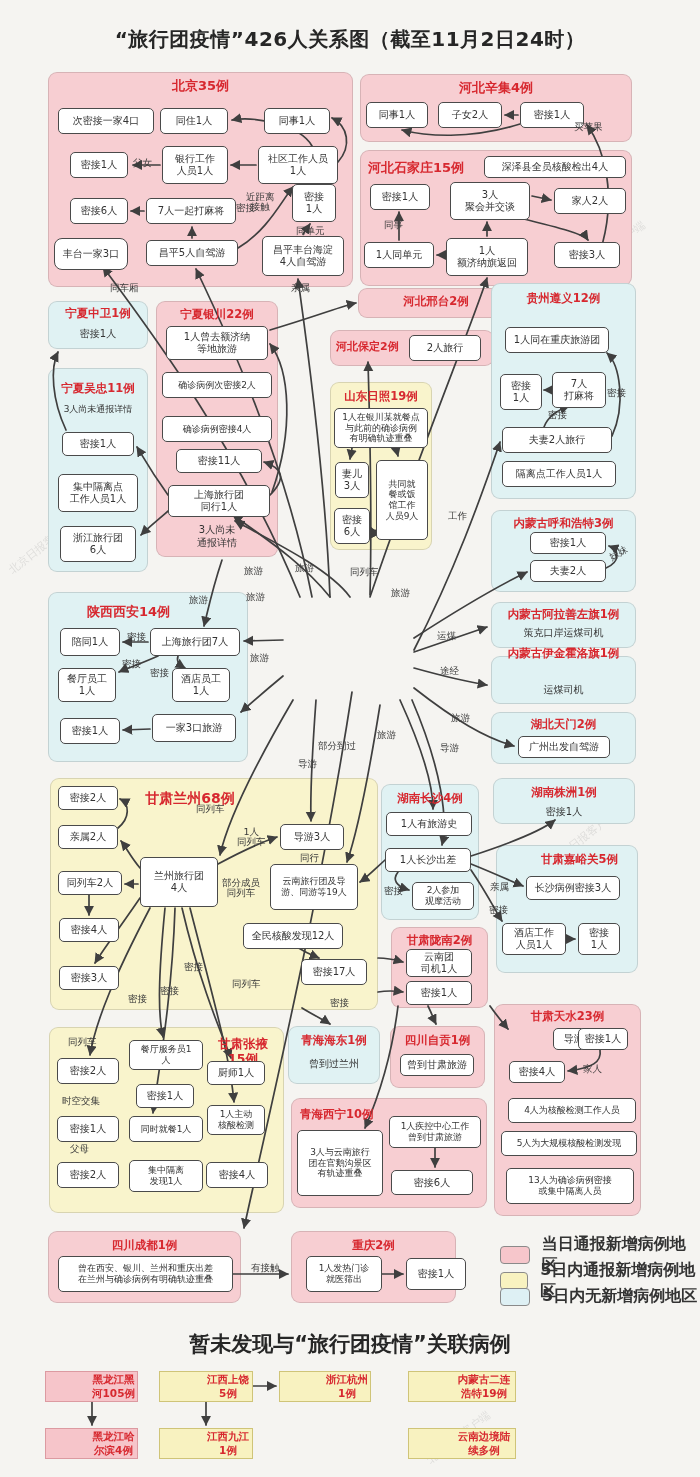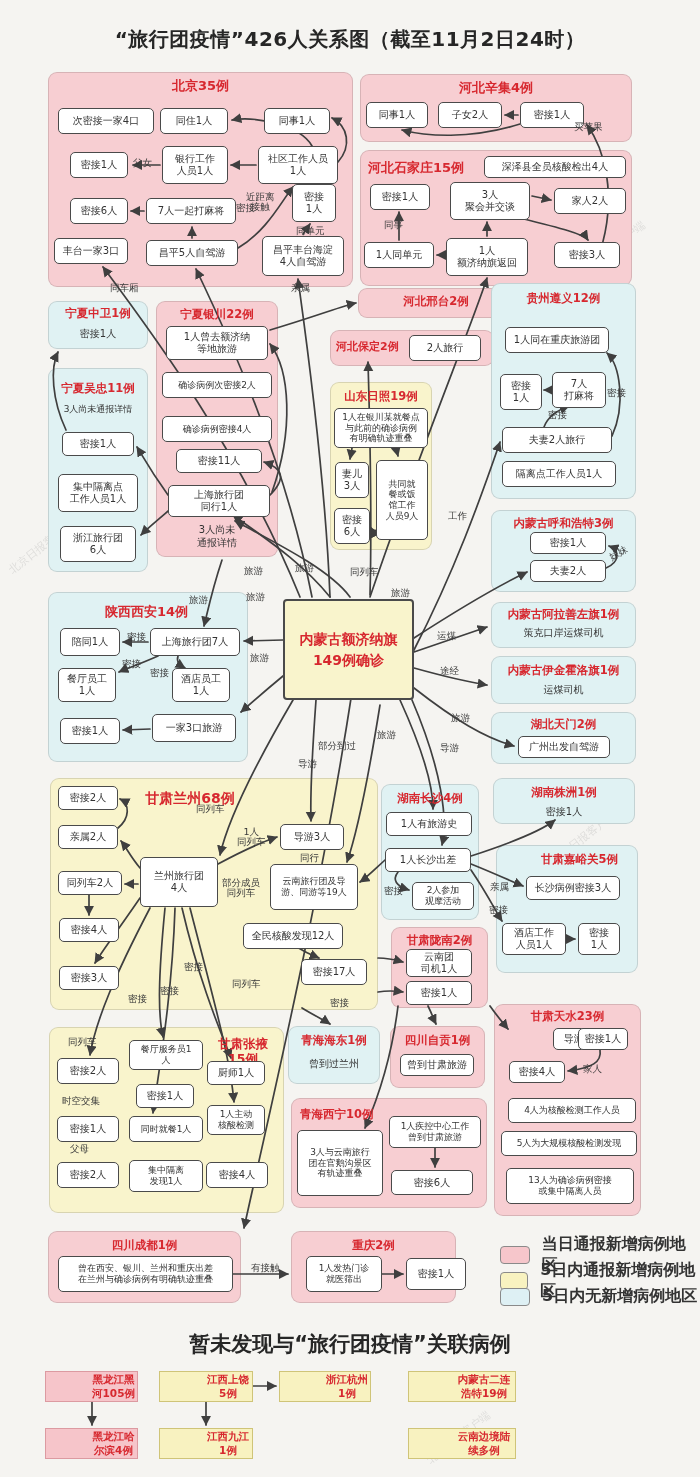--- a/index.html
+++ b/index.html
@@ -177,21 +177,21 @@
   <div class="node" style="left:264px;top:108px;width:66px;height:26px;">同事1人</div>
   <div class="node" style="left:70px;top:152px;width:58px;height:26px;">密接1人</div>
   <div class="node" style="left:162px;top:146px;width:66px;height:38px;">银行工作
 人员1人</div>
   <div class="node" style="left:258px;top:146px;width:80px;height:38px;">社区工作人员
 1人</div>
   <div class="node" style="left:70px;top:198px;width:58px;height:26px;">密接6人</div>
   <div class="node" style="left:146px;top:198px;width:90px;height:26px;">7人一起打麻将</div>
   <div class="node" style="left:292px;top:184px;width:44px;height:38px;">密接
 1人</div>
-  <div class="node" style="left:54px;top:238px;width:74px;height:26px;">丰台一家3口</div>
+  <div class="node" style="left:54px;top:238px;width:74px;height:32px;border-radius:8px;">丰台一家3口</div>
   <div class="node" style="left:146px;top:240px;width:92px;height:26px;">昌平5人自驾游</div>
   <div class="node" style="left:262px;top:236px;width:82px;height:40px;">昌平丰台海淀
 4人自驾游</div>
   <div class="elabel" style="left:133px;top:158px;">父女</div>
   <div class="elabel" style="left:236px;top:203px;">密接</div>
   <div class="elabel" style="left:246px;top:192px;">近距离
 接触</div>
   <div class="elabel" style="left:296px;top:226px;">同单元</div>
 
   <div class="rtitle" style="left:360px;top:80px;width:272px;">河北辛集4例</div>
@@ -258,40 +258,38 @@
   <div class="node" style="left:502px;top:461px;width:114px;height:26px;">隔离点工作人员1人</div>
   <div class="elabel" style="left:607px;top:388px;">密接</div>
   <div class="elabel" style="left:548px;top:410px;">密接</div>
 
   <div class="rtitle small" style="left:491px;top:517px;width:145px;">内蒙古呼和浩特3例</div>
   <div class="node" style="left:530px;top:532px;width:76px;height:22px;">密接1人</div>
   <div class="node" style="left:530px;top:560px;width:76px;height:22px;">夫妻2人</div>
   <div class="elabel" style="left:609px;top:548px;transform:rotate(-30deg);">妹妹</div>
   <div class="rtitle small" style="left:491px;top:608px;width:145px;">内蒙古阿拉善左旗1例</div>
   <div class="rtext" style="left:491px;top:627px;width:145px;">策克口岸运煤司机</div>
-  <div class="rtitle small" style="left:491px;top:664px;width:145px;text-align:center;">内蒙古伊金霍洛旗1例</div>
+  <div class="rtitle small" style="left:491px;top:647px;width:145px;text-align:center;">内蒙古伊金霍洛旗1例</div>
   <div class="rtext" style="left:491px;top:684px;width:145px;">运煤司机</div>
   <div class="rtitle small" style="left:491px;top:718px;width:145px;">湖北天门2例</div>
   <div class="node" style="left:518px;top:736px;width:92px;height:22px;">广州出发自驾游</div>
 
-  <div class="rtitle" style="left:48px;top:604px;width:161px;margin-left:18px;">陕西西安14例</div>
+  <div class="rtitle" style="left:48px;top:604px;width:161px;">陕西西安14例</div>
   <div class="node" style="left:60px;top:628px;width:60px;height:28px;">陪同1人</div>
   <div class="node" style="left:150px;top:628px;width:90px;height:28px;">上海旅行团7人</div>
   <div class="node" style="left:58px;top:668px;width:58px;height:34px;">餐厅员工
 1人</div>
   <div class="node" style="left:172px;top:668px;width:58px;height:34px;">酒店员工
 1人</div>
   <div class="node" style="left:60px;top:718px;width:60px;height:26px;">密接1人</div>
   <div class="node" style="left:152px;top:714px;width:84px;height:28px;">一家3口旅游</div>
   <div class="elabel" style="left:127px;top:632px;">密接</div>
   <div class="elabel" style="left:122px;top:659px;">密接</div>
   <div class="elabel" style="left:150px;top:668px;">密接</div>
 
-  <div class="center-node" style="left:283px;top:599px;width:131px;height:101px;">内蒙古额济纳旗
-149例确诊</div>
 
   <div class="rtitle small" style="left:381px;top:792px;width:98px;">湖南长沙4例</div>
   <div class="node" style="left:386px;top:812px;width:86px;height:24px;">1人有旅游史</div>
   <div class="node" style="left:385px;top:848px;width:86px;height:24px;">1人长沙出差</div>
   <div class="node f9" style="left:412px;top:882px;width:62px;height:28px;">2人参加
 观摩活动</div>
   <div class="elabel" style="left:384px;top:886px;">密接</div>
   <div class="rtitle small" style="left:391px;top:934px;width:97px;">甘肃陇南2例</div>
   <div class="node" style="left:406px;top:949px;width:66px;height:28px;">云南团
 司机1人</div>

